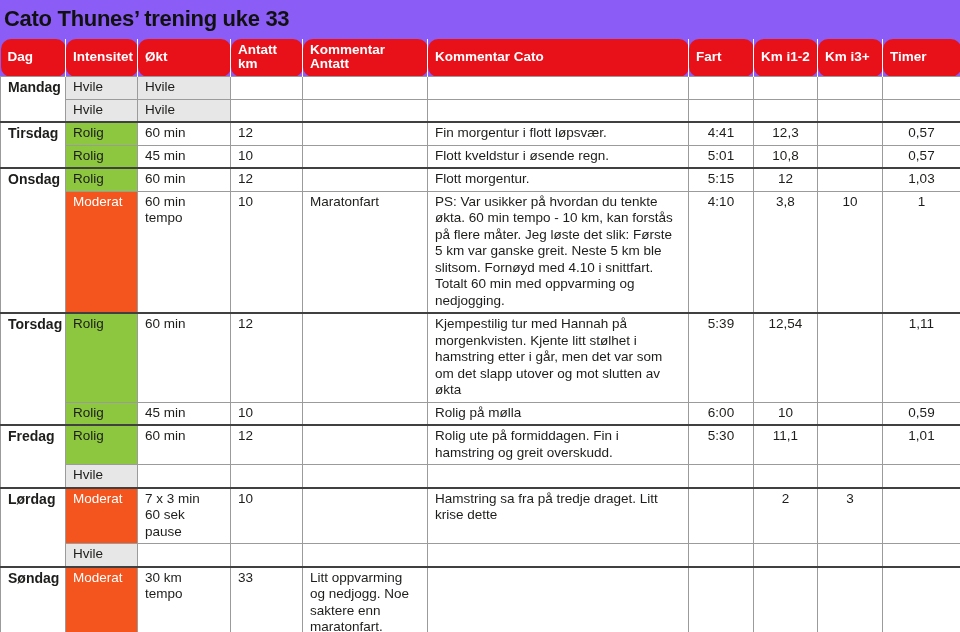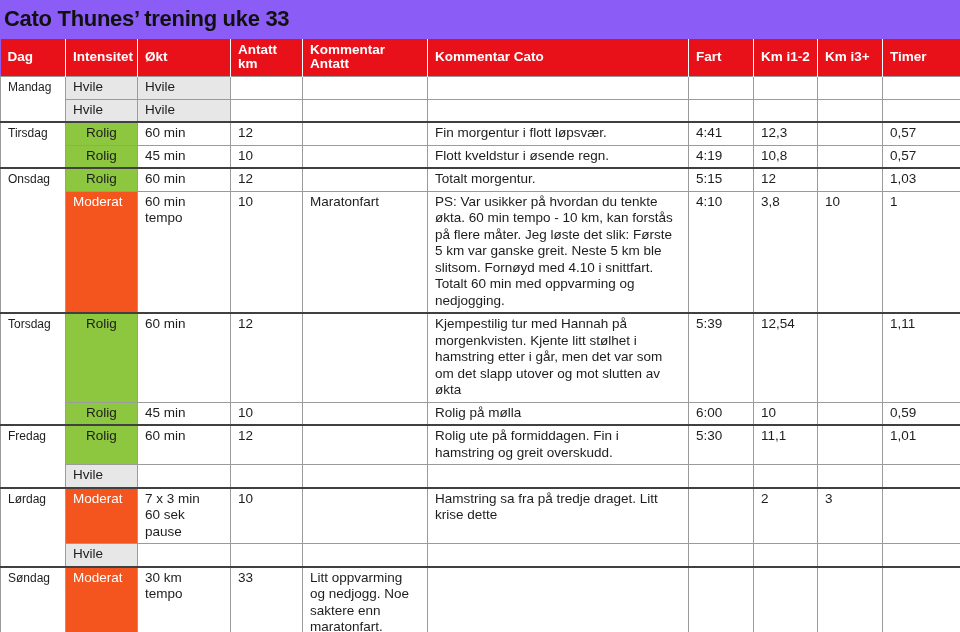--- a/index.html
+++ b/index.html
@@ -6,31 +6,31 @@
   .page{width:960px;height:632px;background:#8b5cf6;overflow:hidden;
         font-family:"Liberation Sans","DejaVu Sans",sans-serif;color:#1d1d1b;}
   .title{font-size:22px;font-weight:bold;letter-spacing:-0.3px;color:#111;
          padding:7px 0 8px 4px;line-height:24px;}
   table{border-collapse:collapse;table-layout:fixed;width:960px;}
   col.col-dag{width:65px}col.col-int{width:72px}col.col-okt{width:93px}
   col.col-km{width:72px}col.col-sindre{width:125px}col.col-cato{width:261px}
   col.col-fart{width:65px}col.col-i12{width:64px}col.col-i3{width:65px}
   col.col-timer{width:78px}
   th{background:var(--header-bg,#e8111a);color:#fff;font-weight:bold;text-align:left;
-     font-size:13.5px;padding:4px 7px 5px;border-right:1px solid #fff;line-height:14px;}
+     font-size:13.5px;padding:4px 7px 5px;border-right:1px solid #fff;line-height:14px;border-radius:10px;}
   th:last-child{border-right:none;}
   td{border:1px solid #9b9b9b;vertical-align:top;padding:2px 7px 3px;
      font-size:13.5px;line-height:16.5px;background:#fff;}
   tr.group-start td{border-top:2px solid #404040;}
-  td.c-dag{font-weight:normal;font-size:12px;}
-  td.lv-easy{background:var(--easy-green,#8dc63f);color:#1d1d1b;text-align:center;}
+  td.c-dag{font-weight:bold;font-size:14px;}
+  td.lv-easy{background:var(--easy-green,#8dc63f);color:#1d1d1b;}
   td.lv-moderate{background:var(--moderate-orange,#f4541d);color:#fff;}
   td.lv-rest{background:var(--rest-grey,#e7e7e7);color:#1d1d1b;}
   td.okt-rest{background:var(--rest-grey,#e7e7e7);}
-  td.num{text-align:left;}
+  td.num{text-align:center;}
   td.c-okt{white-space:pre-line;}
 </style>
 </head>
 <body>
 
 <div class="page">
   <div class="title">Cato Thunes’ trening uke 33</div>
   <table>
     <colgroup>
       <col class="col-dag">
@@ -93,32 +93,32 @@
           <td class="num">12,3</td>
           <td class="num"></td>
           <td class="num">0,57</td>
         </tr>
         <tr>
           <td class="lv-easy">Rolig</td>
           <td class="c-okt">45 min</td>
           <td>10</td>
           <td></td>
           <td>Flott kveldstur i øsende regn.</td>
-          <td class="num">4:19</td>
+          <td class="num">5:01</td>
           <td class="num">10,8</td>
           <td class="num"></td>
           <td class="num">0,57</td>
         </tr>
         <tr class="group-start">
           <td class="c-dag" rowspan="2">Onsdag</td>
           <td class="lv-easy">Rolig</td>
           <td class="c-okt">60 min</td>
           <td>12</td>
           <td></td>
-          <td>Totalt morgentur.</td>
+          <td>Flott morgentur.</td>
           <td class="num">5:15</td>
           <td class="num">12</td>
           <td class="num"></td>
           <td class="num">1,03</td>
         </tr>
         <tr>
           <td class="lv-moderate">Moderat</td>
           <td class="c-okt">60 min tempo</td>
           <td>10</td>
           <td>Maratonfart</td>

